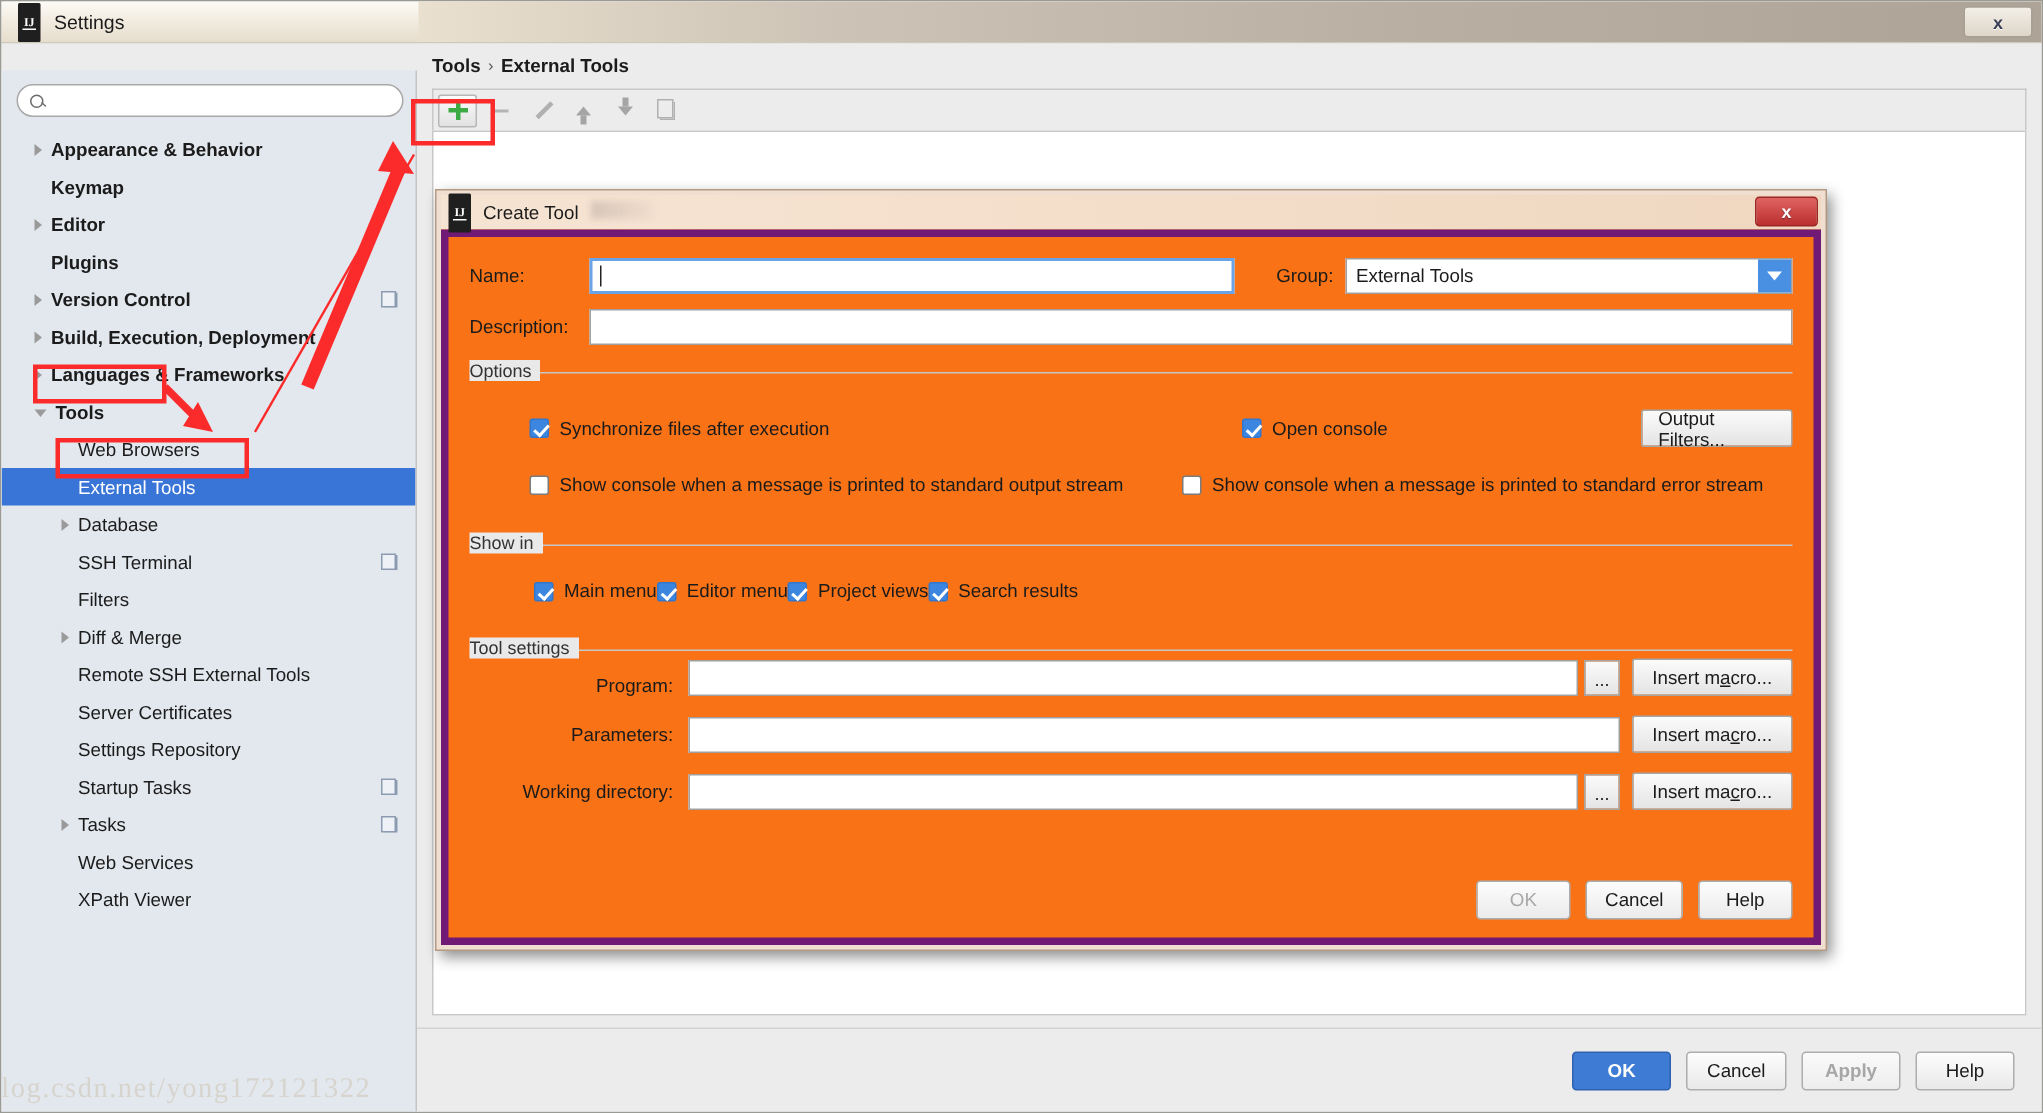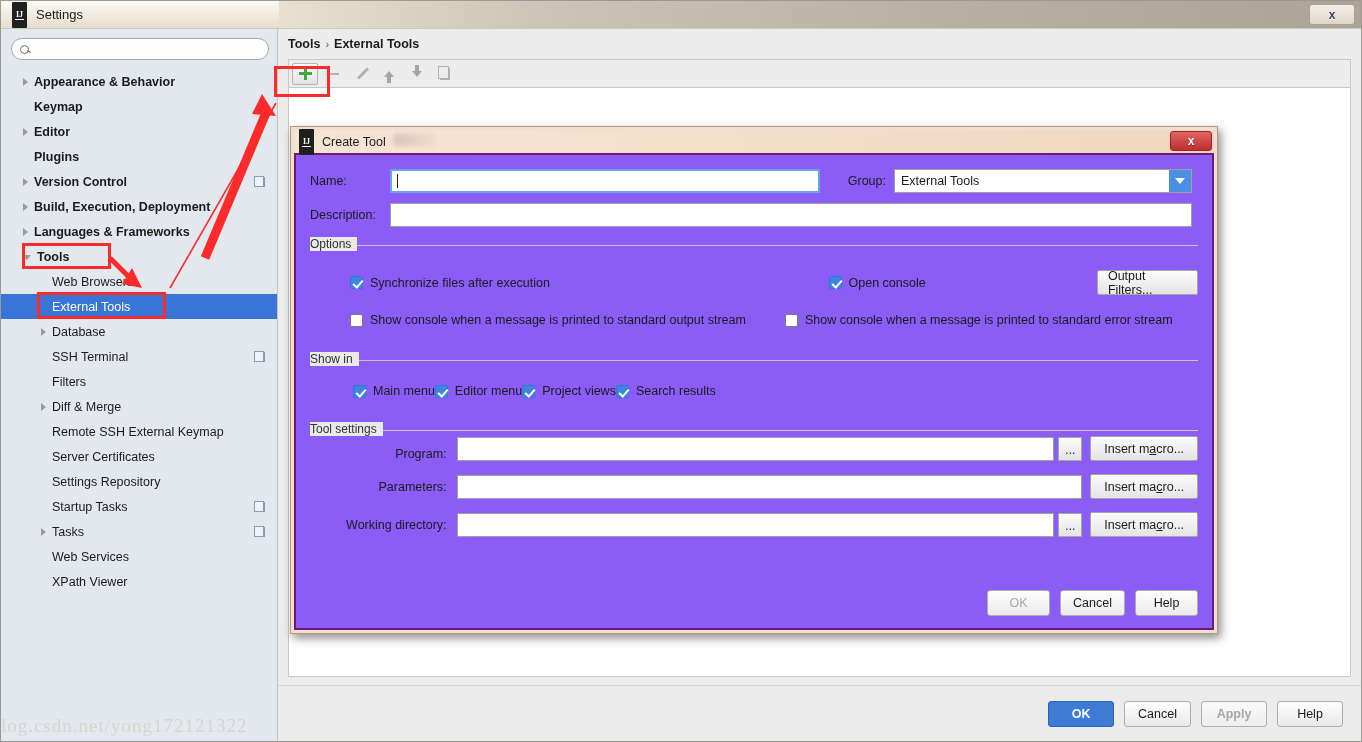--- a/index.html
+++ b/index.html
@@ -53,20 +53,21 @@
   #win-body{ flex:1 1 auto; display:flex; position:relative; overflow:hidden;
              background:#ececec; }
 
   
   #left-pane{
     width:277px; flex:0 0 277px;
     background:#e3e8ee;
     border-right:1px solid #c4c4c4;
     display:flex;flex-direction:column;
     position:relative;
+    margin-top:18px;
   }
   #search-wrap{ padding:9px 8px 6px 10px; }
   #search-box{
     height:22px;border:1px solid #a9a9a9;border-radius:11px;background:#fff;
     display:flex;align-items:center;padding:0 8px;
   }
   .mag{
     width:9px;height:9px;border:1.4px solid #6d6d6d;border-radius:50%;
     position:relative;flex:0 0 auto;margin-right:4px;
   }
@@ -190,21 +191,21 @@
     filter:blur(2px);
   }
   #dlg-close{
     position:absolute;right:2px;top:1px;width:42px;height:20px;border-radius:3px;
     background:linear-gradient(#e06363,#bb2f2f);
     border:1px solid #9a2626;color:#fff;font-weight:bold;font-size:12px;
     display:flex;align-items:center;justify-content:center;
     text-shadow:0 1px 1px rgba(0,0,0,.4);
   }
   #dlg-body{
-    flex:1 1 auto;background:#8b5cf6;border:2px solid #701a75;
+    flex:1 1 auto;background:#f97316;border:5px solid #701a75;
     position:relative;padding:14px 14px 0 14px;
   }
   .row{ display:flex;align-items:center;margin-bottom:10px; }
   .lbl{ font-size:12.5px; }
   .txt{
     height:24px;background:#fff;border:1px solid #a0a0a0;
     display:flex;align-items:center;padding:0 5px;font-size:12.5px;
   }
   .txt.focused{ border:2px solid #6aa3e8; }
   .caret{ width:1px;height:14px;background:#222;display:inline-block;}
@@ -342,21 +343,21 @@
           <div class="tnode lvl1">
             <span class="arrow none"></span>
             <span class="tlabel">Filters</span>
           </div>
           <div class="tnode lvl1">
             <span class="arrow "></span>
             <span class="tlabel">Diff &amp; Merge</span>
           </div>
           <div class="tnode lvl1">
             <span class="arrow none"></span>
-            <span class="tlabel">Remote SSH External Keymap</span>
+            <span class="tlabel">Remote SSH External Tools</span>
           </div>
           <div class="tnode lvl1">
             <span class="arrow none"></span>
             <span class="tlabel">Server Certificates</span>
           </div>
           <div class="tnode lvl1">
             <span class="arrow none"></span>
             <span class="tlabel">Settings Repository</span>
           </div>
           <div class="tnode lvl1">

